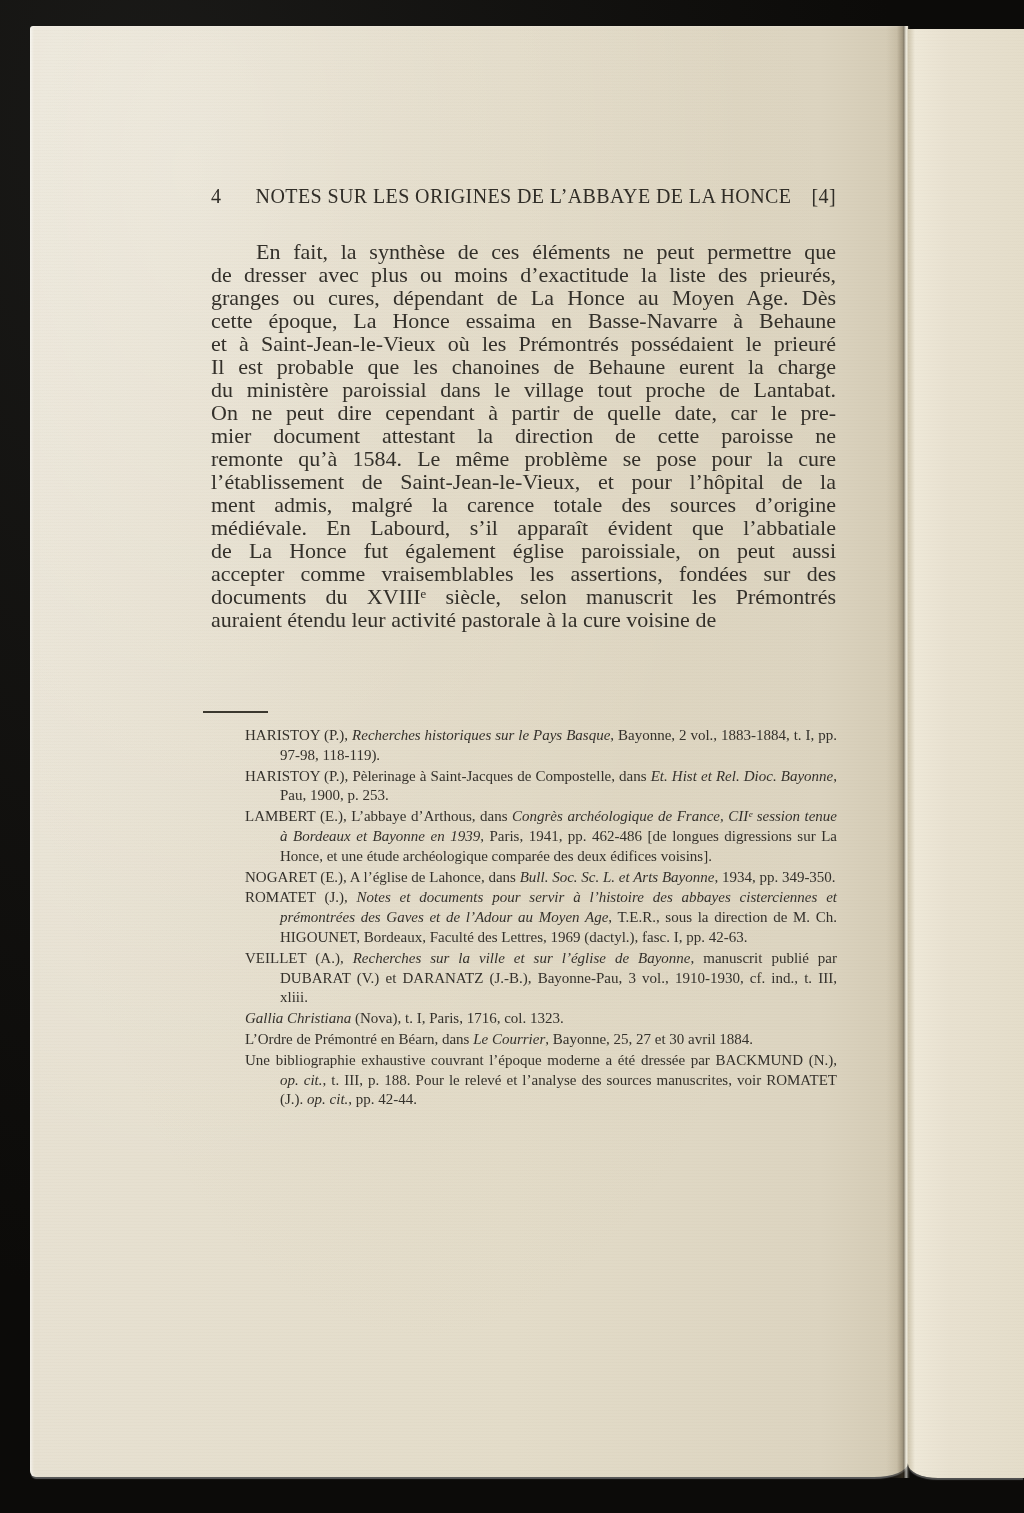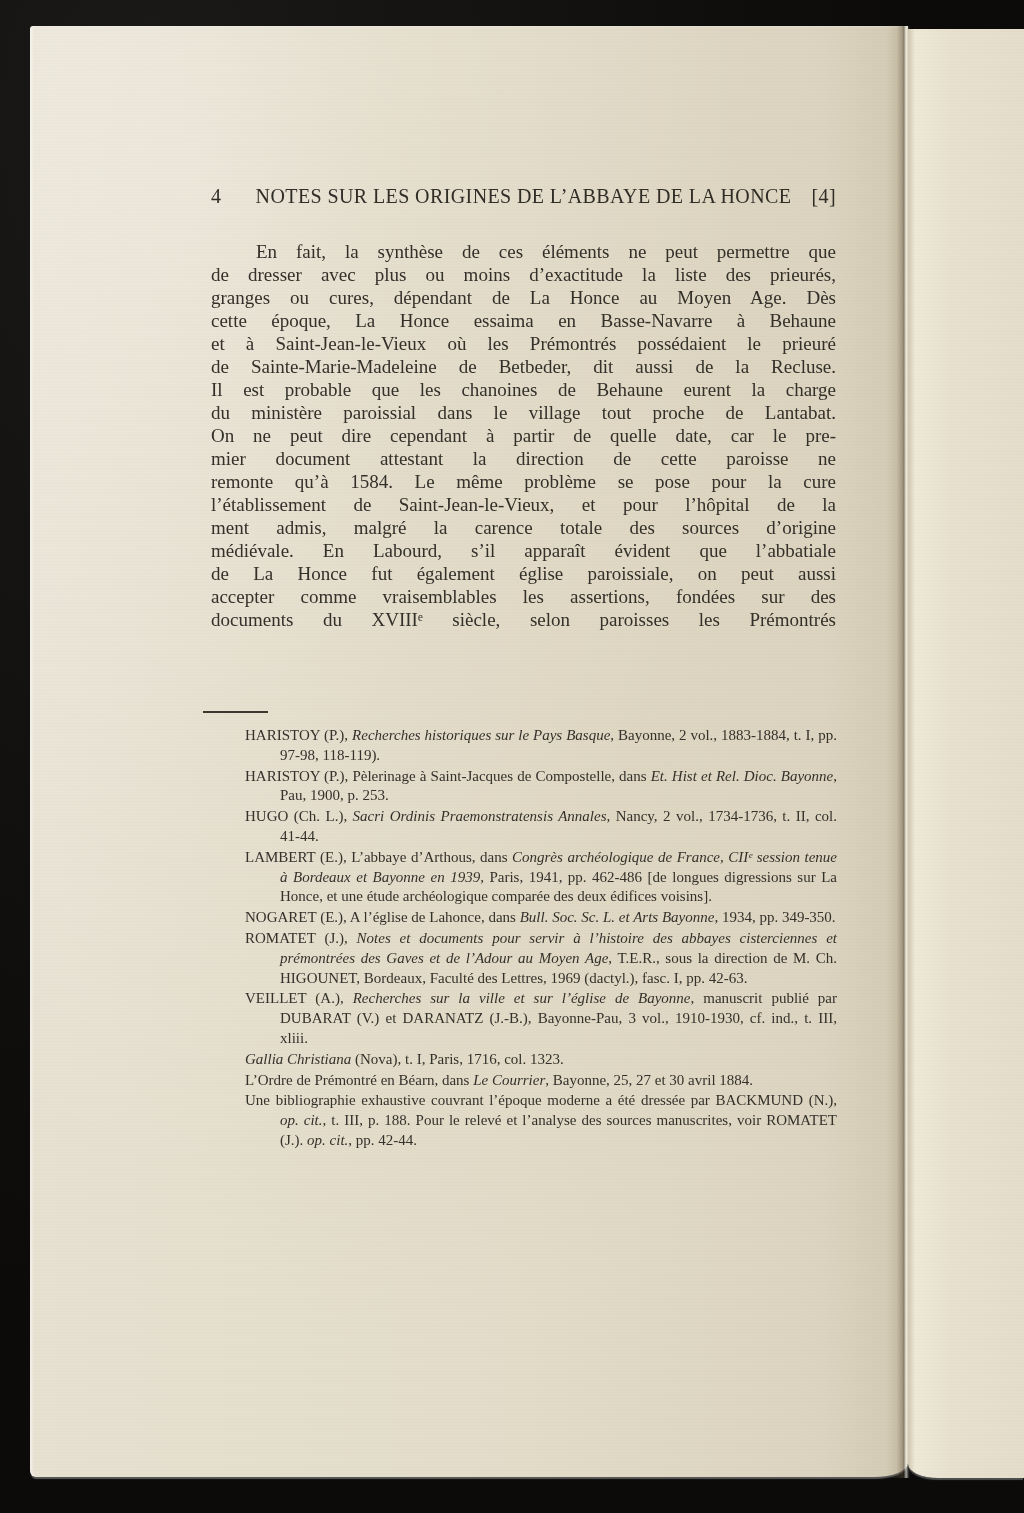--- a/index.html
+++ b/index.html
@@ -59,21 +59,21 @@
     display: grid; grid-template-columns: 1fr auto 1fr; align-items: baseline;
     font-size: 20px; line-height: 24px; letter-spacing: 0.4px;
     color: #302d27;
   }
   .page-header .num-left  { justify-self: start; }
   .page-header .num-right { justify-self: end; }
   .page-header .title { text-align: right; white-space: nowrap; }
 
   .body-text {
     position: absolute; left: 211px; top: 240px; width: 625px;
-    font-size: 19px; line-height: 23px; color: #33302a;
+    font-size: 22px; line-height: 23px; color: #33302a;
   }
   .body-line { text-align: justify; text-align-last: justify; }
   .body-line.first { text-indent: 45px; }
   .body-line.last  { text-align-last: left; }
 
   .footnote-rule {
     position: absolute; left: 203px; top: 711px; width: 65px; height: 2px;
     background: #3b382f;
   }
 
@@ -103,40 +103,39 @@
       <span class="title">NOTES SUR LES ORIGINES DE L’ABBAYE DE LA HONCE</span>
       <span class="num-right">[4]</span>
     </div>
 
     <div class="body-text">
         <div class="body-line first">En fait, la synthèse de ces éléments ne peut permettre que</div>
         <div class="body-line">de dresser avec plus ou moins d’exactitude la liste des prieurés,</div>
         <div class="body-line">granges ou cures, dépendant de La Honce au Moyen Age. Dès</div>
         <div class="body-line">cette époque, La Honce essaima en Basse-Navarre à Behaune</div>
         <div class="body-line">et à Saint-Jean-le-Vieux où les Prémontrés possédaient le prieuré</div>
-        <div class="body-line">de Sainte-Marie-Madeleine de Betbeder, dit aussi de la Recluse.</div>
         <div class="body-line">Il est probable que les chanoines de Behaune eurent la charge</div>
         <div class="body-line">du ministère paroissial dans le village tout proche de Lantabat.</div>
         <div class="body-line">On ne peut dire cependant à partir de quelle date, car le pre-</div>
         <div class="body-line">mier document attestant la direction de cette paroisse ne</div>
         <div class="body-line">remonte qu’à 1584. Le même problème se pose pour la cure</div>
         <div class="body-line">l’établissement de Saint-Jean-le-Vieux, et pour l’hôpital de la</div>
         <div class="body-line">ment admis, malgré la carence totale des sources d’origine</div>
         <div class="body-line">médiévale. En Labourd, s’il apparaît évident que l’abbatiale</div>
         <div class="body-line">de La Honce fut également église paroissiale, on peut aussi</div>
         <div class="body-line">accepter comme vraisemblables les assertions, fondées sur des</div>
-        <div class="body-line">documents du XVIIIᵉ siècle, selon paroisses les Prémontrés</div>
+        <div class="body-line">documents du XVIIIᵉ siècle, selon manuscrit les Prémontrés</div>
+        <div class="body-line last">auraient étendu leur activité pastorale à la cure voisine de</div>
       </div>
 
     <div class="footnote-rule"></div>
 
     <div class="footnotes">
         <p class="footnote"><span>HARISTOY (P.), </span><i>Recherches historiques sur le Pays Basque</i><span>, Bayonne, 2 vol., 1883-1884, t. I, pp. 97-98, 118-119).</span></p>
         <p class="footnote"><span>HARISTOY (P.), Pèlerinage à Saint-Jacques de Compostelle, dans </span><i>Et. Hist et Rel. Dioc. Bayonne</i><span>, Pau, 1900, p. 253.</span></p>
-        <p class="footnote"><span>HUGO (Ch. L.), </span><i>Sacri Ordinis Praemonstratensis Annales</i><span>, Nancy, 2 vol., 1734-1736, t. II, col. 41-44.</span></p>
         <p class="footnote"><span>LAMBERT (E.), L’abbaye d’Arthous, dans </span><i>Congrès archéologique de France, CIIᵉ session tenue à Bordeaux et Bayonne en 1939</i><span>, Paris, 1941, pp. 462-486 [de longues digressions sur La Honce, et une étude archéologique comparée des deux édifices voisins].</span></p>
         <p class="footnote"><span>NOGARET (E.), A l’église de Lahonce, dans </span><i>Bull. Soc. Sc. L. et Arts Bayonne</i><span>, 1934, pp. 349-350.</span></p>
         <p class="footnote"><span>ROMATET (J.), </span><i>Notes et documents pour servir à l’histoire des abbayes cisterciennes et prémontrées des Gaves et de l’Adour au Moyen Age</i><span>, T.E.R., sous la direction de M. Ch. HIGOUNET, Bordeaux, Faculté des Lettres, 1969 (dactyl.), fasc. I, pp. 42-63.</span></p>
         <p class="footnote"><span>VEILLET (A.), </span><i>Recherches sur la ville et sur l’église de Bayonne</i><span>, manuscrit publié par DUBARAT (V.) et DARANATZ (J.-B.), Bayonne-Pau, 3 vol., 1910-1930, cf. ind., t. III, xliii.</span></p>
         <p class="footnote"><i>Gallia Christiana</i><span> (Nova), t. I, Paris, 1716, col. 1323.</span></p>
         <p class="footnote"><span>L’Ordre de Prémontré en Béarn, dans </span><i>Le Courrier</i><span>, Bayonne, 25, 27 et 30 avril 1884.</span></p>
         <p class="footnote"><span>Une bibliographie exhaustive couvrant l’époque moderne a été dressée par BACKMUND (N.), </span><i>op. cit.</i><span>, t. III, p. 188. Pour le relevé et l’analyse des sources manuscrites, voir ROMATET (J.). </span><i>op. cit.</i><span>, pp. 42-44.</span></p>
       </div>
 
   </div>

